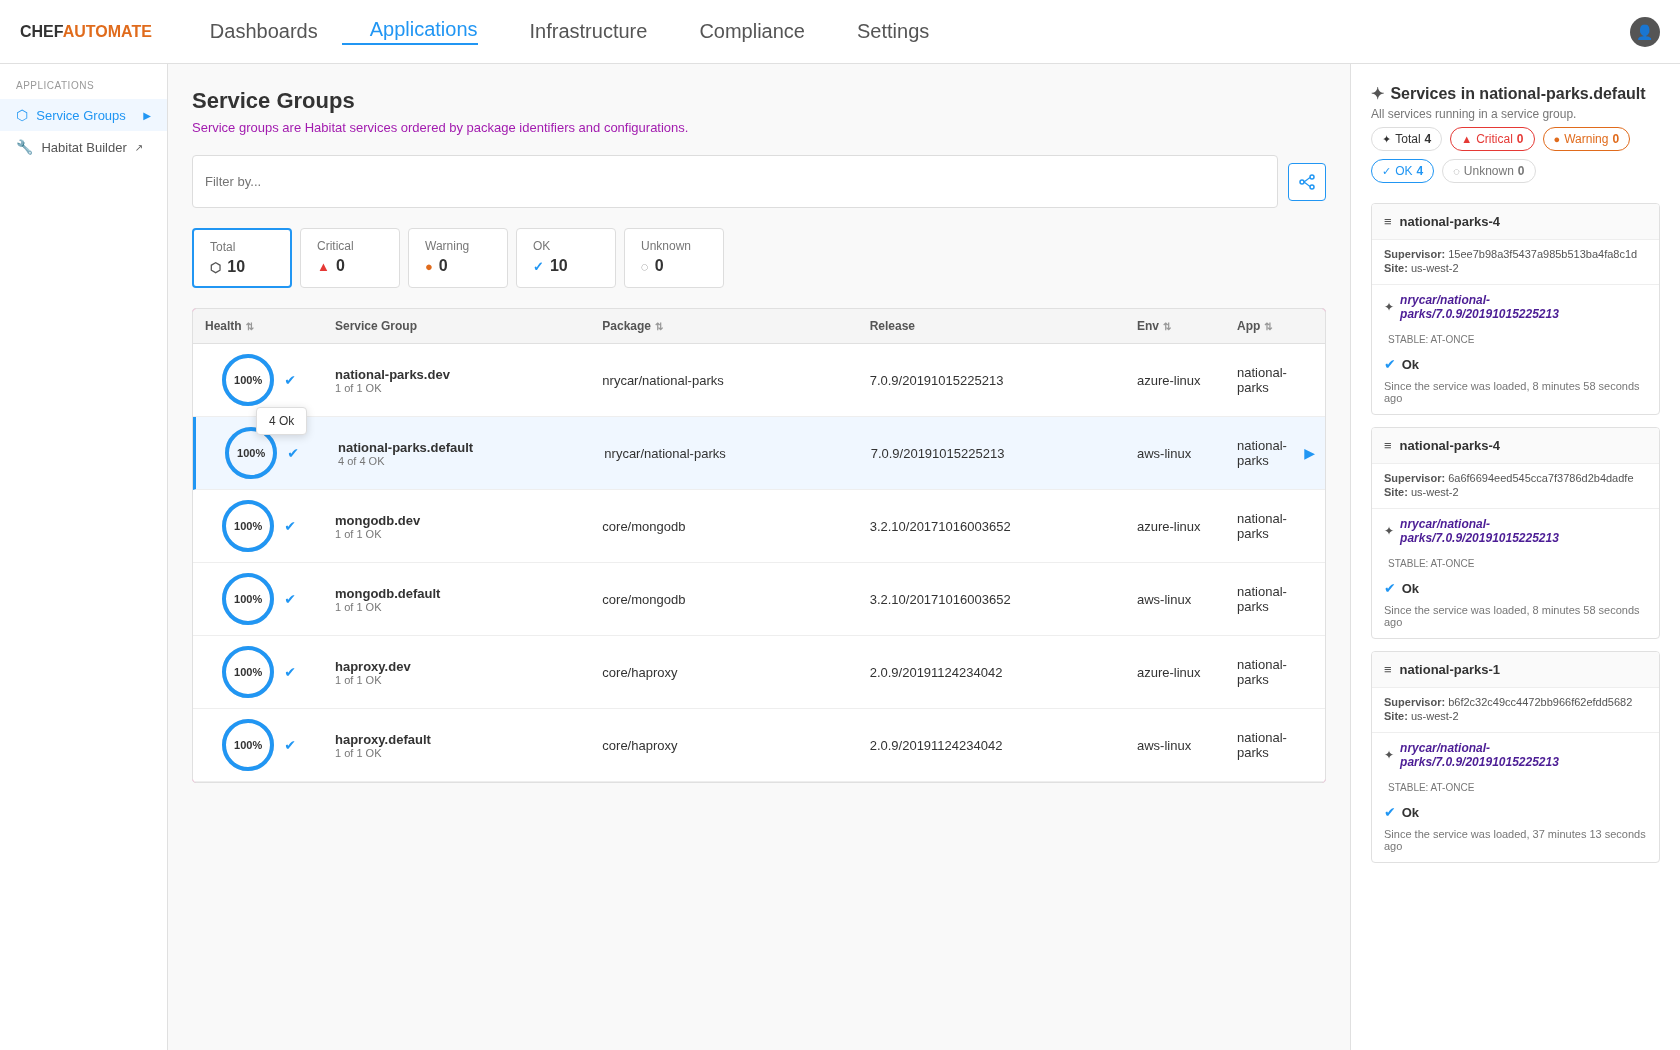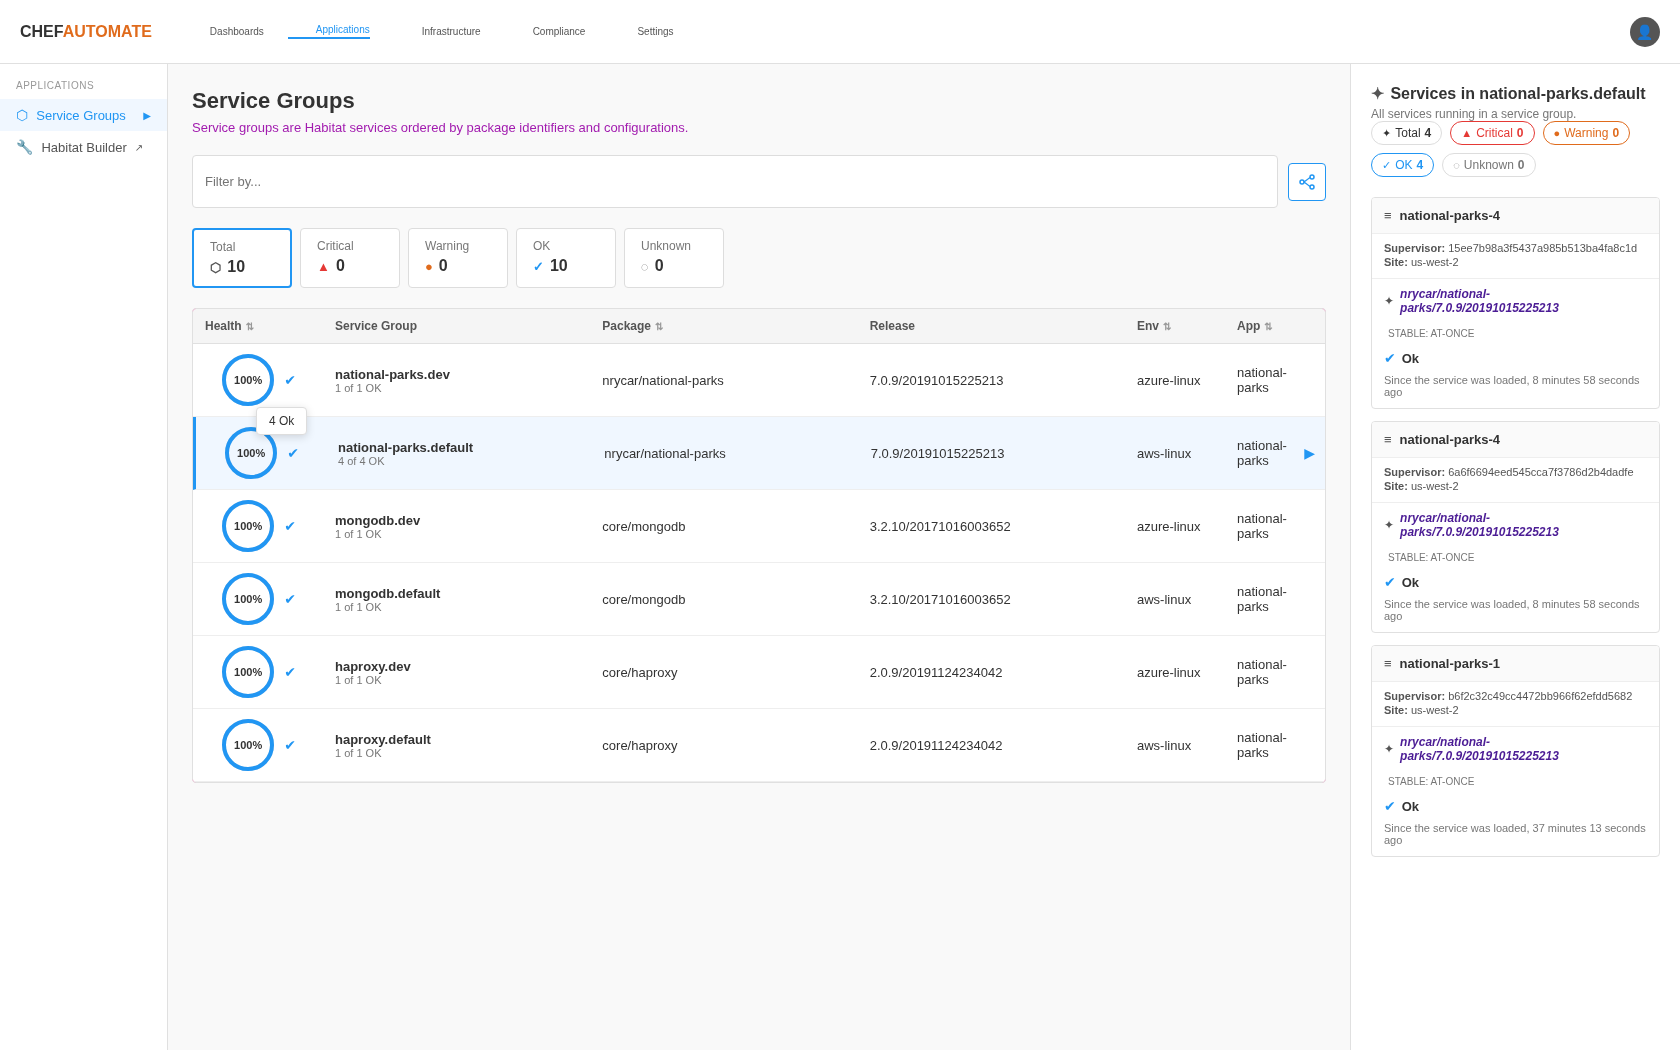--- a/index.html
+++ b/index.html
@@ -4,21 +4,21 @@
   <style>
     * { box-sizing: border-box; margin: 0; padding: 0; }
     body { font-family: -apple-system, BlinkMacSystemFont, 'Segoe UI', sans-serif; font-size: 13px; color: #333; background: #fff; display: flex; flex-direction: column; height: 1050px; overflow: hidden; }
 
     
     .top-nav { display: flex; align-items: center; height: 64px; border-bottom: 1px solid #e0e0e0; padding: 0 20px; gap: 30px; }
     .logo { font-weight: 700; font-size: 16px; }
     .logo span.chef { color: #333; }
     .logo span.automate { color: #e06b1c; }
     .nav-links { display: flex; gap: 24px; align-items: center; }
-    .nav-link { color: #555; text-decoration: none; font-size: 10px; cursor: pointer; padding-left: 28px; }
+    .nav-link { color: #555; text-decoration: none; font-size: 20px; cursor: pointer; padding-left: 28px; }
     .nav-link.active { color: #2196f3; border-bottom: 2px solid #2196f3; padding-bottom: 2px; }
     .nav-right { margin-left: auto; }
     .user-icon { width: 30px; height: 30px; border-radius: 50%; background: #555; display: flex; align-items: center; justify-content: center; color: #fff; font-size: 14px; cursor: pointer; }
 
     
     .layout { display: flex; flex: 1; overflow: hidden; }
 
     
     .sidebar { width: 168px; border-right: 1px solid #e0e0e0; padding: 16px 0; flex-shrink: 0; }
     .sidebar-section-label { font-size: 10px; color: #999; text-transform: uppercase; padding: 0 16px 8px; letter-spacing: 0.5px; }
@@ -71,21 +71,21 @@
     .service-sub { font-size: 11px; color: #777; }
 
     .row-arrow { position: absolute; right: 10px; color: #2196f3; font-size: 14px; }
 
     
     .tooltip { position: absolute; background: #fff; border: 1px solid #ddd; border-radius: 4px; padding: 6px 12px; font-size: 12px; color: #333; box-shadow: 0 2px 8px rgba(0,0,0,0.15); white-space: nowrap; z-index: 10; top: -10px; left: 60px; }
 
     
     .right-panel { width: 330px; border-left: 1px solid #e0e0e0; padding: 20px; overflow-y: auto; background: #fff; flex-shrink: 0; }
     .panel-title { font-size: 16px; font-weight: 600; margin-bottom: 4px; display: flex; align-items: center; gap: 6px; }
-    .panel-subtitle { font-size: 12px; color: #777; margin-bottom: 0; }
+    .panel-subtitle { font-size: 12px; color: #777; margin-bottom: 6px; }
     .panel-grid-icon { color: #555; }
 
     
     .panel-filters { display: flex; flex-wrap: wrap; gap: 8px; margin-bottom: 20px; }
     .pill { display: flex; align-items: center; gap: 4px; padding: 4px 10px; border: 1px solid #ddd; border-radius: 20px; font-size: 12px; cursor: pointer; background: #fff; }
     .pill.ok-pill { border-color: #2196f3; color: #2196f3; }
     .pill .pill-icon { font-size: 11px; }
     .pill-count { font-weight: 700; }
 
     

